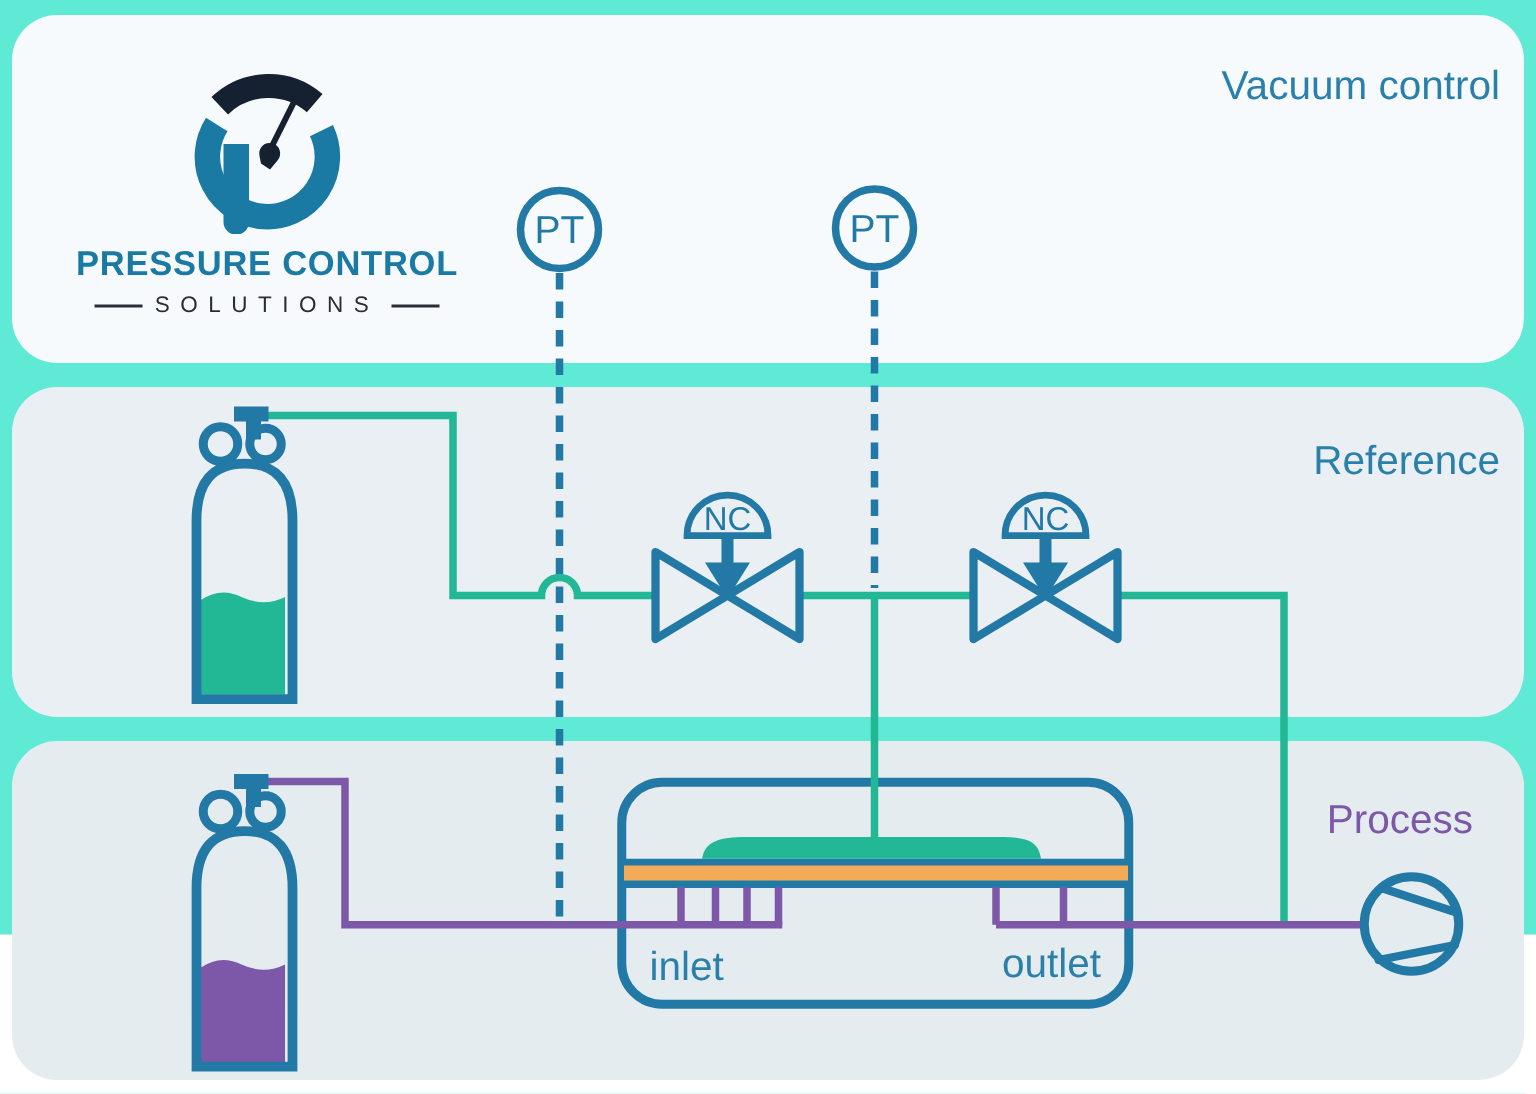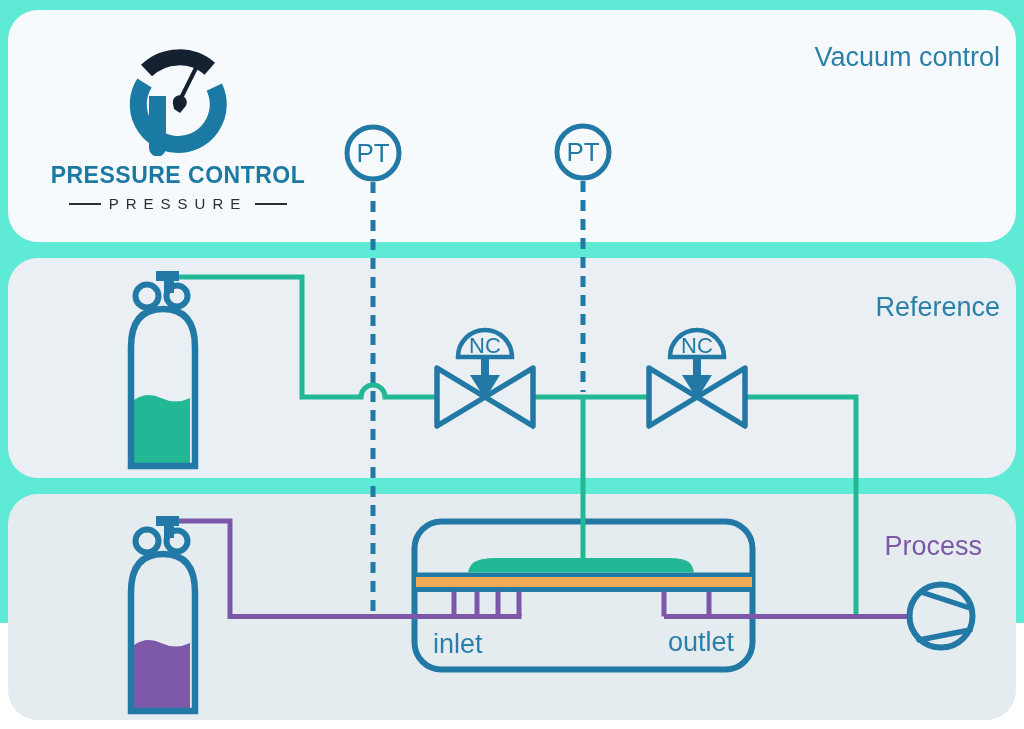--- a/index.html
+++ b/index.html
@@ -63,21 +63,21 @@
       <path d="M126.5,83 A40,40 0 1 0 196.3,87.1" fill="none" stroke="var(--logo-teal)" stroke-width="17"></path>
 
       <path d="M128.5,70.5 A47,47 0 0 1 191.8,68.8" fill="none" stroke="var(--navy)" stroke-width="16"></path>
 
       <line x1="161" y1="102" x2="181" y2="62" stroke="var(--navy)" stroke-width="4"></line>
       <path d="M155,104 a7,7 0 1 1 12,3 l-5,6 -6,-4 Z" fill="var(--navy)"></path>
     </svg>
     <div class="logo-title">PRESSURE CONTROL</div>
     <div class="logo-subtitle">
       <span class="dash"></span>
-      <span class="sub-text">PRESSURE</span>
+      <span class="sub-text">SOLUTIONS</span>
       <span class="dash"></span>
     </div>
   </div>
 
   <svg class="diagram" width="1024" height="729" viewBox="0 0 1024 729">
 
     <line x1="373" y1="182" x2="373" y2="612" stroke="var(--stroke-blue)" stroke-width="5" stroke-dasharray="11 8"></line>
     <line x1="583" y1="181" x2="583" y2="392" stroke="var(--stroke-blue)" stroke-width="5" stroke-dasharray="11 8"></line>
 
     <g>

